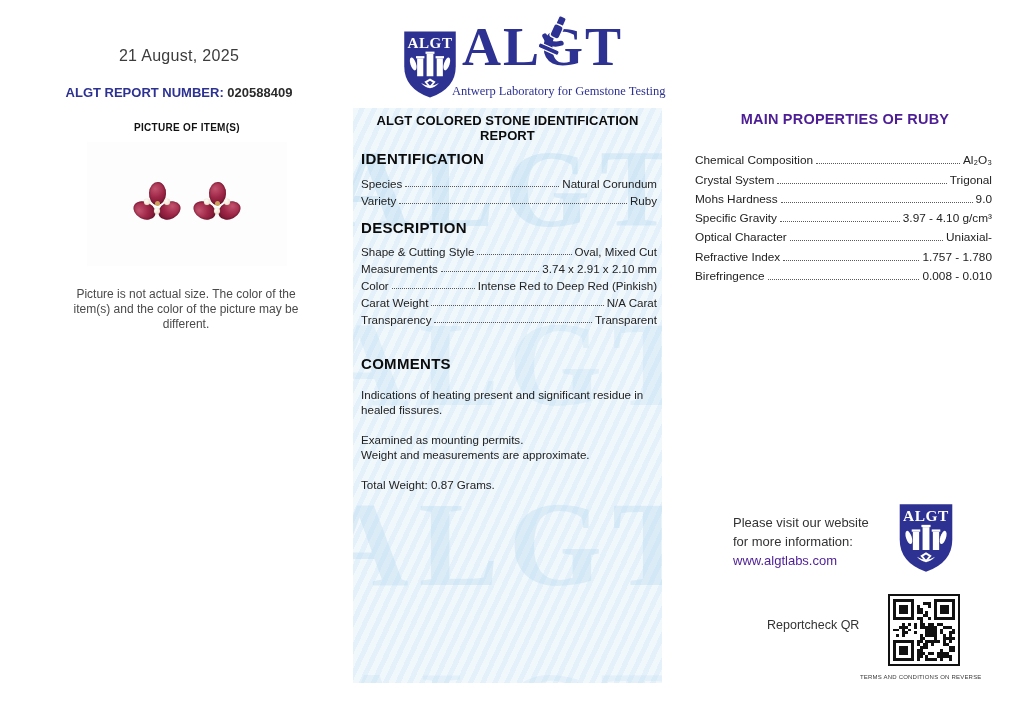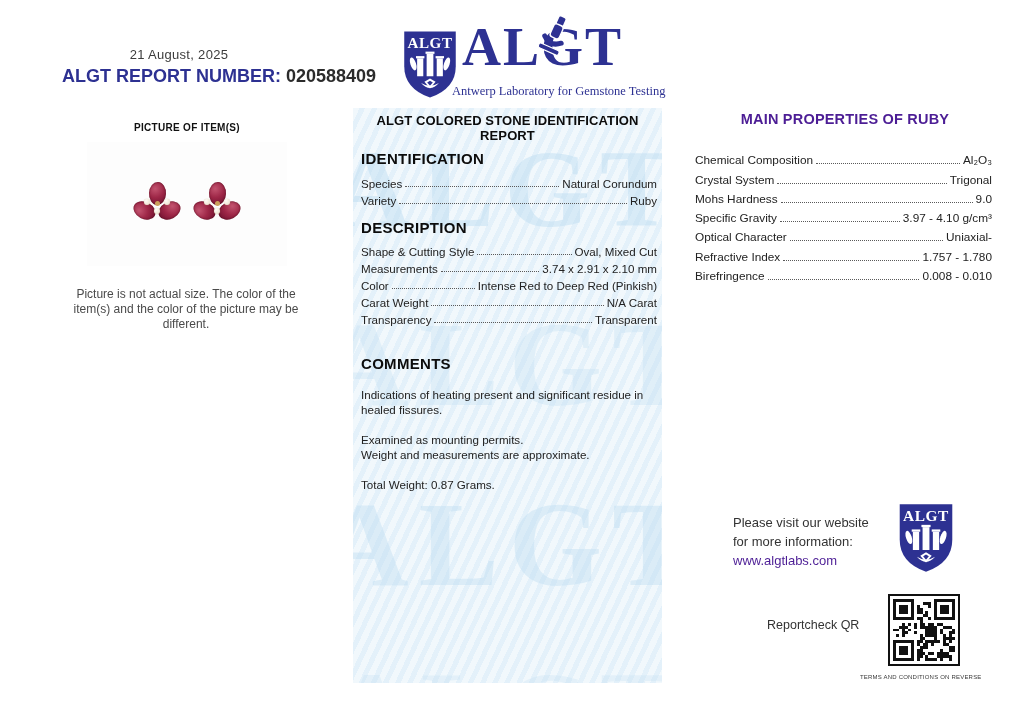--- a/index.html
+++ b/index.html
@@ -2,22 +2,22 @@
 <html><head>
 <meta charset="utf-8">
 <style>
   * { margin:0; padding:0; box-sizing:border-box; }
   html,body { background:#ffffff; }
   body { font-family:"Liberation Sans", sans-serif; }
   .canvas { position:relative; width:1016px; height:718px; background:#fff; overflow:hidden; }
 
   
   .hdr-left { position:absolute; left:62px; top:47px; width:234px; text-align:center; }
-  .hdr-date { font-size:13px; color:#3c3c3c; letter-spacing:.3px; }
-  .hdr-repline { margin-top:4px; font-size:18px; font-weight:bold; color:#2b2b2b; white-space:nowrap; }
+  .hdr-date { font-size:16px; color:#3c3c3c; letter-spacing:.3px; }
+  .hdr-repline { margin-top:20px; font-size:13px; font-weight:bold; color:#2b2b2b; white-space:nowrap; }
   .hdr-repline .navy { color:#2d3192; }
 
   .logo-wrap { position:absolute; left:400px; top:28px; width:232px; height:72px; }
   .logo-shield { position:absolute; left:2px; top:1px; }
   .logo-big { position:absolute; left:62px; top:-12px; font-family:"Liberation Serif", serif; font-weight:bold;
               font-size:54px; letter-spacing:2px; color:#2d3192; }
   .logo-scope { position:absolute; left:136px; top:-14px; transform:rotate(24deg); }
   .logo-tagline { position:absolute; left:52px; top:56px; width:180px; text-align:center;
                   font-family:"Liberation Serif", serif; font-size:12.5px; color:#2d3192; white-space:nowrap; }
 

